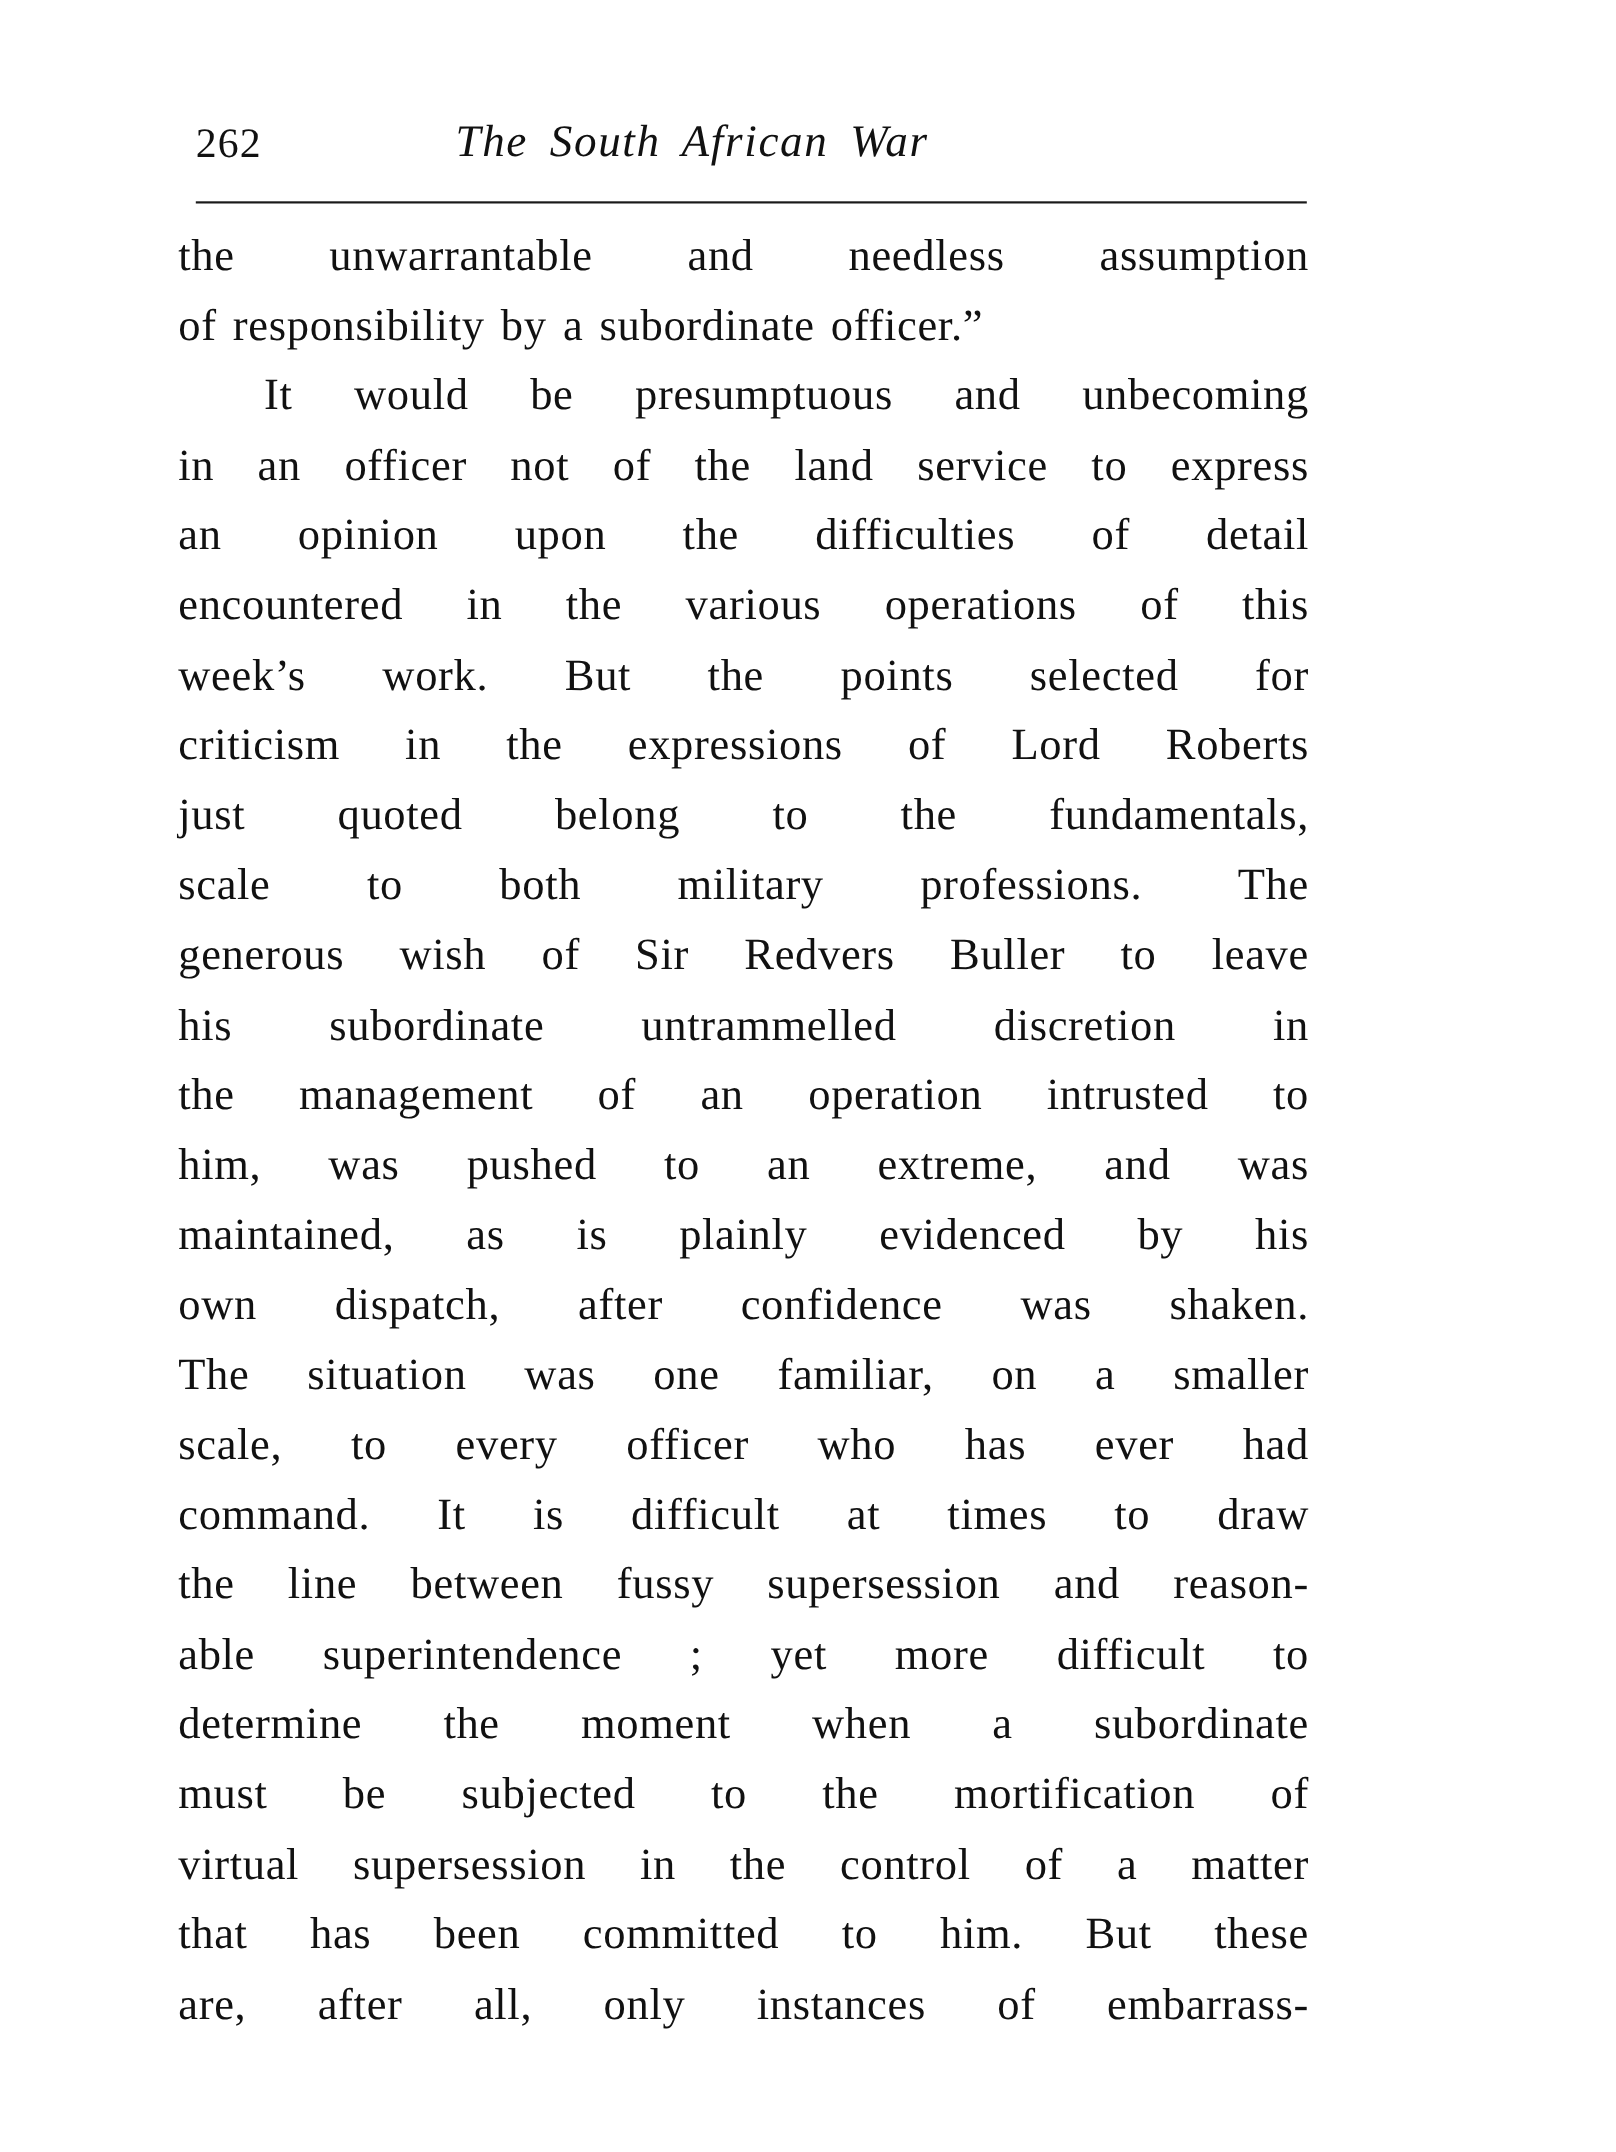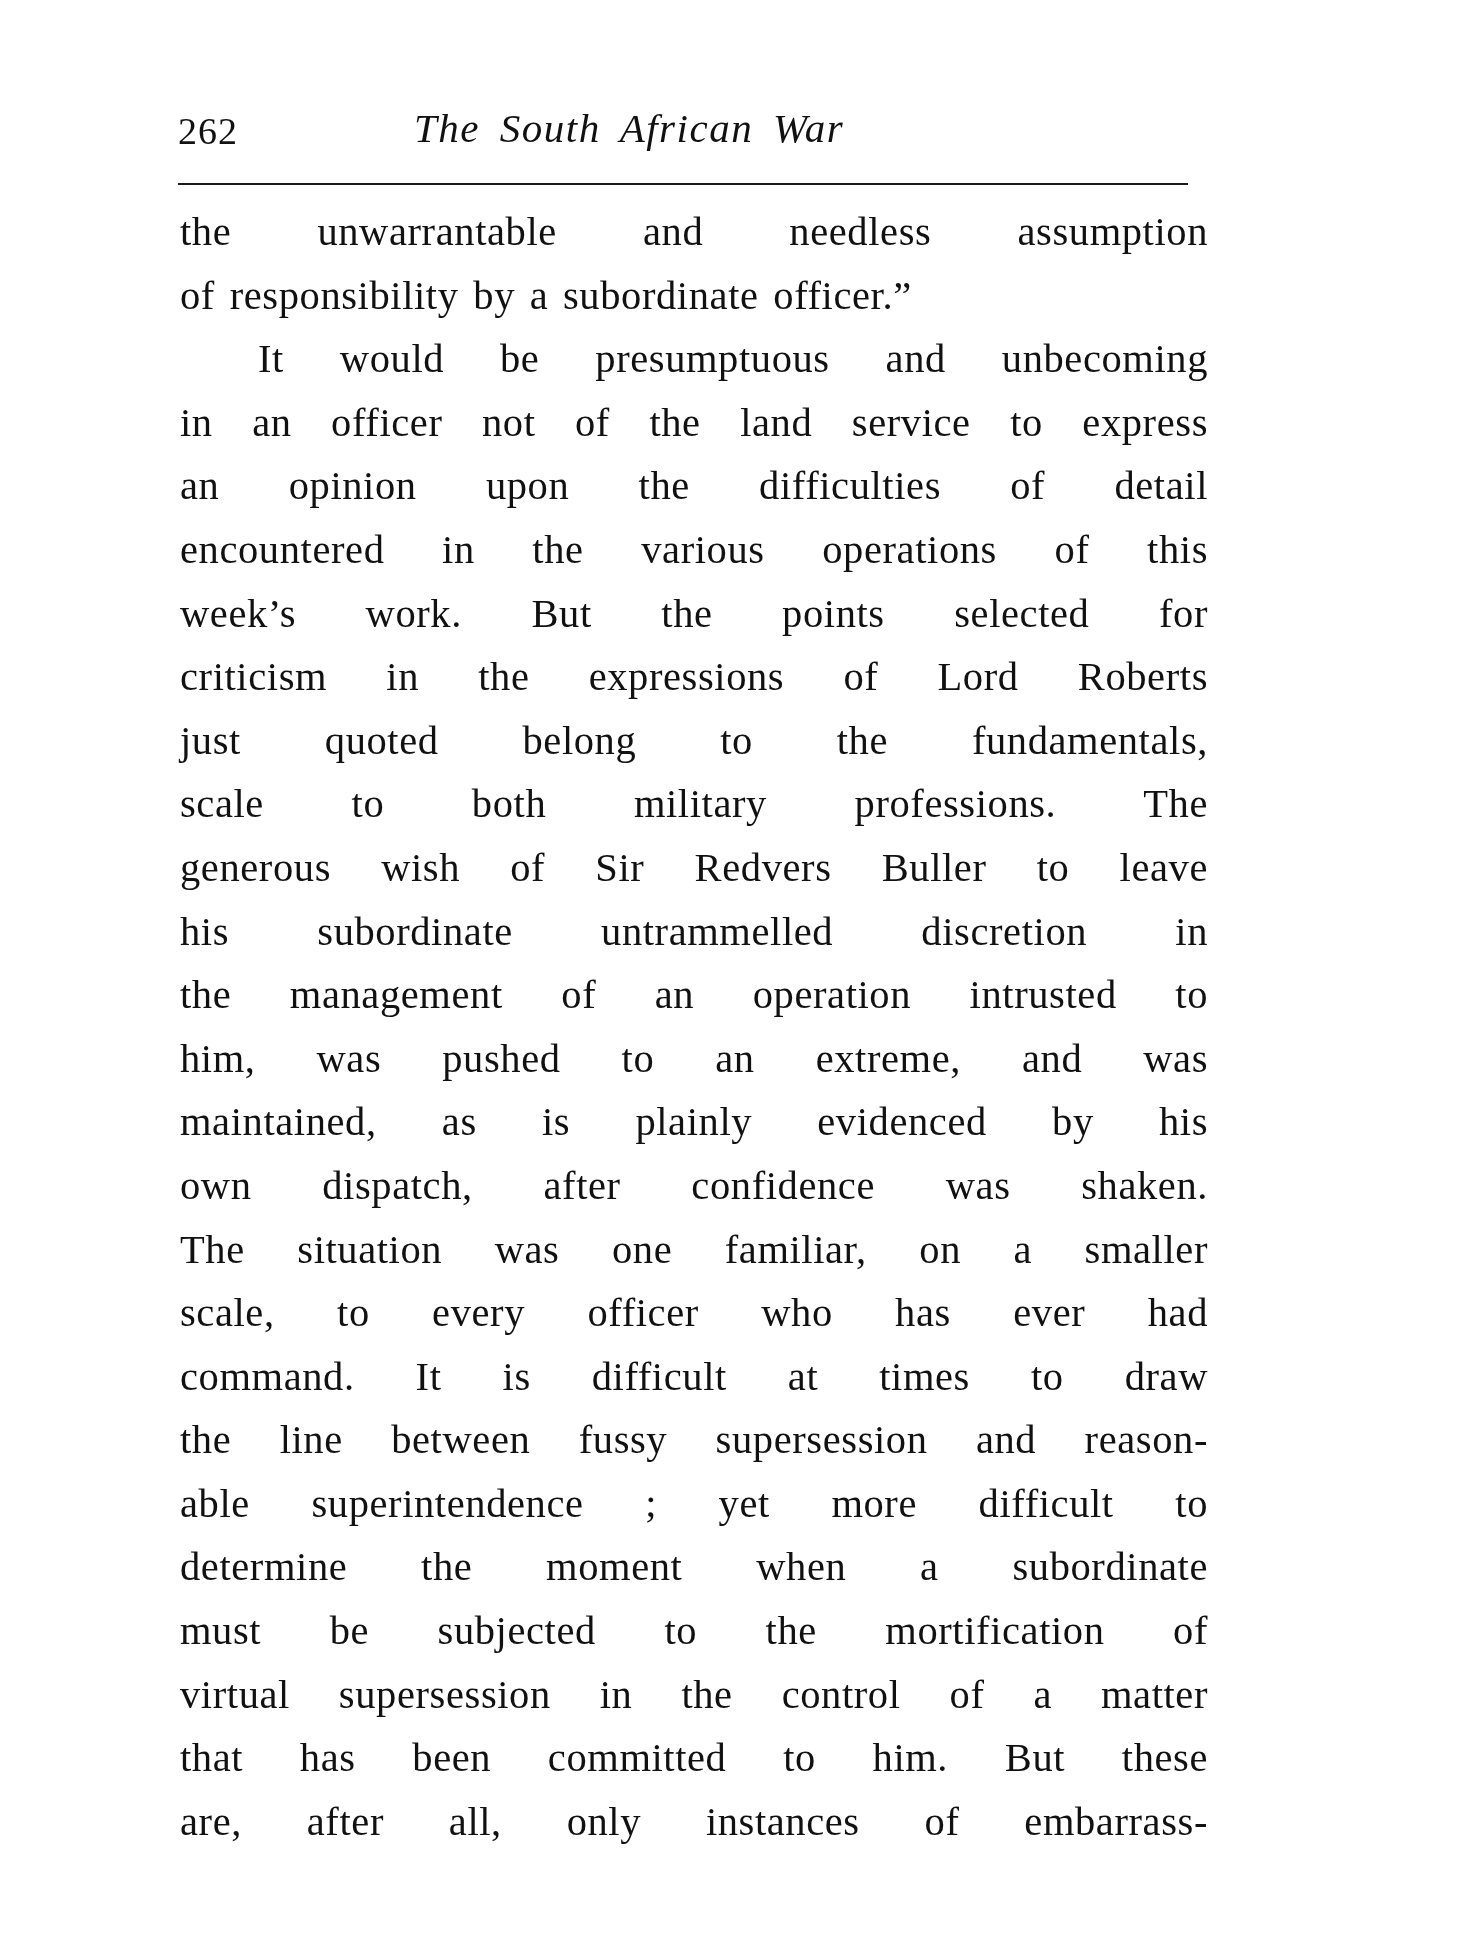--- a/index.html
+++ b/index.html
@@ -52,21 +52,21 @@
   .head-rule {
     position: absolute;
     left: 178px;
     top: 144px;
     width: 1010px;
     height: 0;
     border-top: 2px solid #1a1a1a;
   }
   .body-text {
     position: absolute;
-    left: 180px;
+    left: 162px;
     top: 168px;
     width: 1028px;
   }
   .line {
     display: block;
     height: 63.6px;
     line-height: 50px;
     font-size: 40.5px;
     text-align: justify;
     text-align-last: justify;

